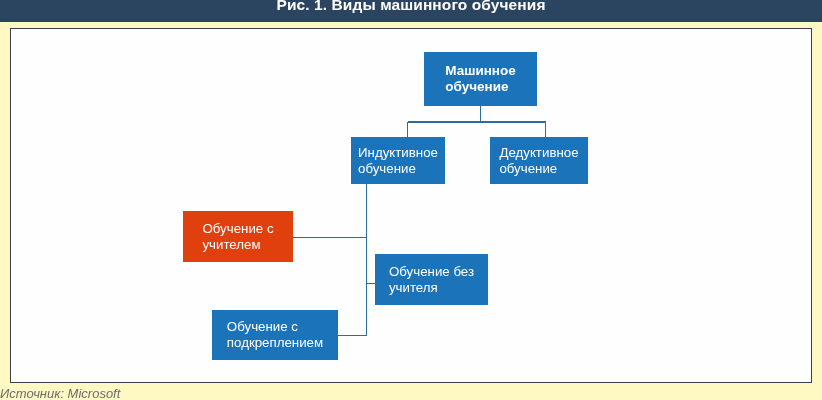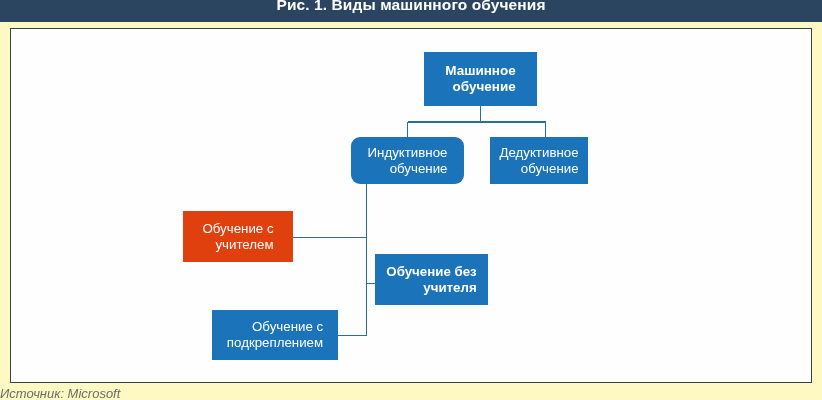--- a/index.html
+++ b/index.html
@@ -68,47 +68,47 @@
   }
   .canvas svg { display: block; }
 
   
   .node {
     position: absolute;
     box-sizing: border-box;
     display: flex;
     align-items: center;
     justify-content: center;
-    text-align: right;
+    text-align: left;
     color: #ffffff;
     line-height: 1.18;
     padding: 8px 4px;
   }
   .node-blue   { background: #1b73ba; }
   .node-orange { background: #e0400d; }
 
   .node-root {
     left: 424px; top: 52px; width: 113px; height: 54px;
     font-size: 13.5px; font-weight: bold;
   }
   .node-inductive {
-    left: 351px; top: 137px; width: 113px; height: 47px;
-    font-size: 13.3px; font-weight: normal; border-radius: 9px;
+    left: 351px; top: 137px; width: 94px; height: 47px;
+    font-size: 13.3px; font-weight: normal;
   }
   .node-deductive {
     left: 490px; top: 137px; width: 98px; height: 47px;
     font-size: 13.3px; font-weight: normal;
   }
   .node-supervised {
     left: 183px; top: 211px; width: 110px; height: 51px;
     font-size: 13.3px; font-weight: normal;
   }
   .node-unsupervised {
     left: 375px; top: 254px; width: 113px; height: 51px;
-    font-size: 13.3px; font-weight: bold;
+    font-size: 13.3px; font-weight: normal;
   }
   .node-reinforcement {
     left: 212px; top: 310px; width: 126px; height: 50px;
     font-size: 13.3px; font-weight: normal;
   }
 
   
   .source-note {
     position: absolute;
     left: 0;

